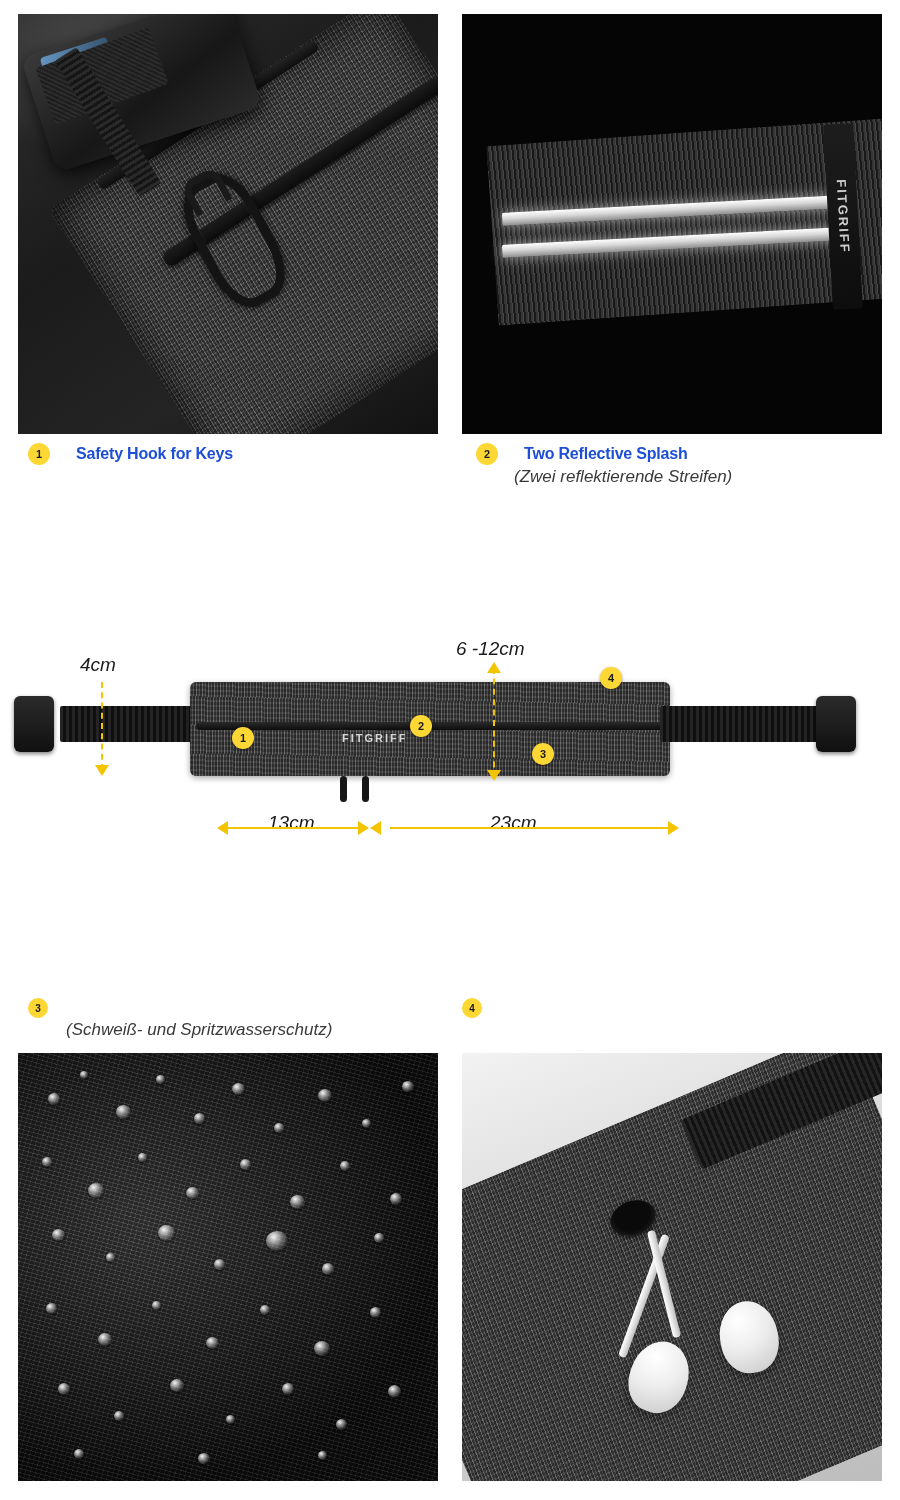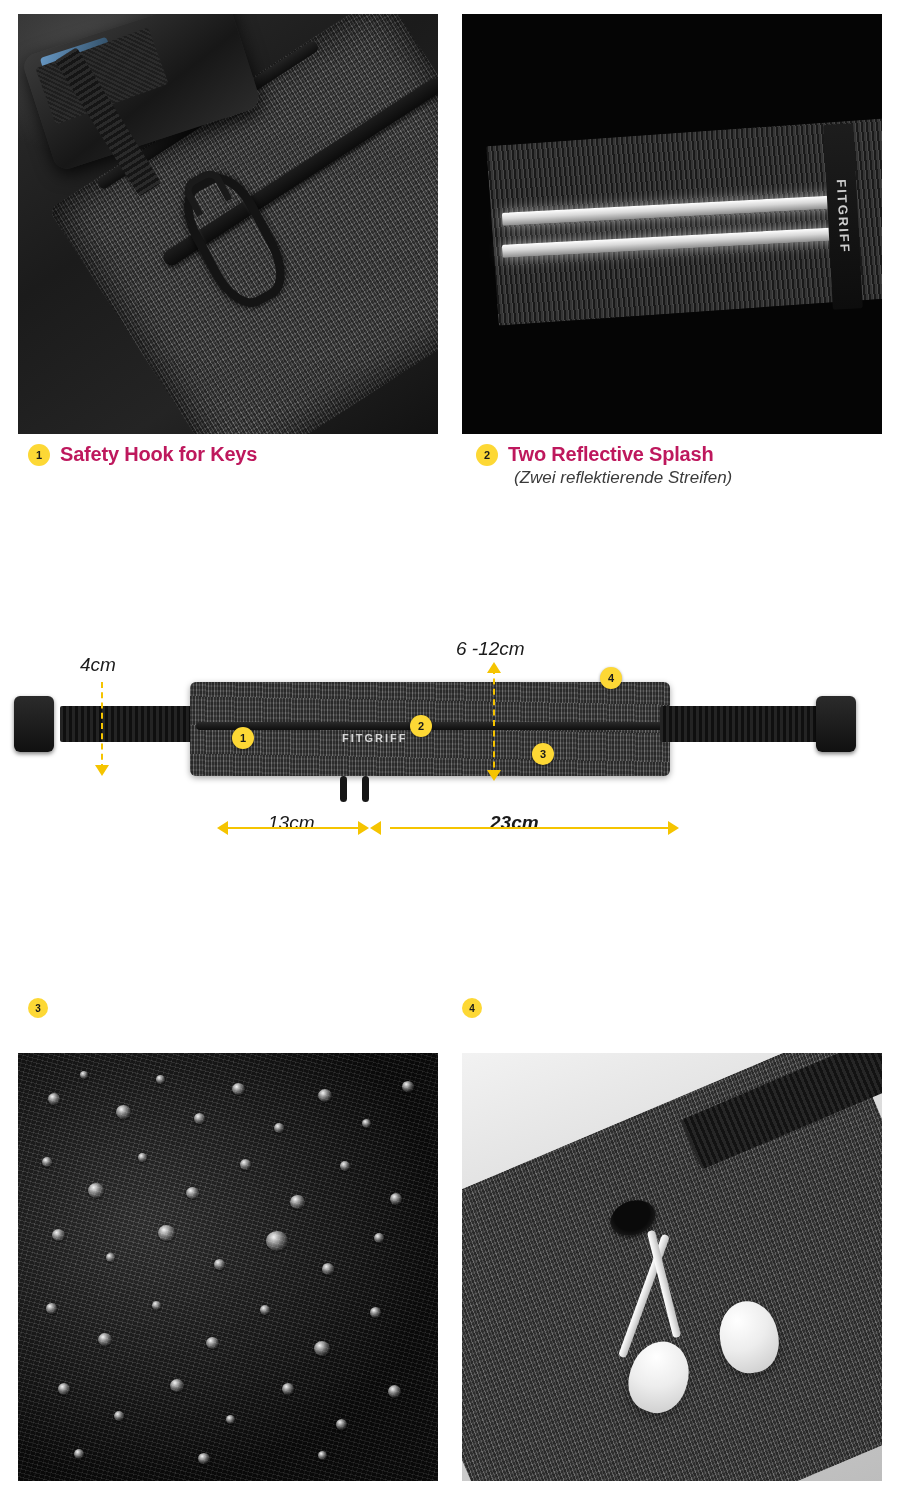--- a/index.html
+++ b/index.html
@@ -230,25 +230,26 @@
     color: #1a1a1a;
     font-size: 11px;
     font-weight: 700;
     display: flex;
     align-items: center;
     justify-content: center;
     flex: 0 0 auto;
     font-family: "Liberation Sans", sans-serif;
   }
   .title {
-    font-size: 20px;
+    font-size: 16px;
     font-weight: 700;
-    color: #be185d;
+    color: #1d4ed8;
     letter-spacing: -.2px;
     white-space: nowrap;
+    margin-left: 16px;
   }
   .subtitle {
     font-size: 17px;
     font-style: italic;
     color: #3a3a3a;
     margin-top: 2px;
   }
 
   #cap1 { left: 28px; top: 443px; }
   #cap1 .subtitle { margin-left: 38px; }
@@ -334,21 +335,21 @@
   .dim-label {
     position: absolute;
     font-size: 19px;
     font-style: italic;
     color: #1b1b1b;
     white-space: nowrap;
   }
   #lbl-4cm   { left: 80px;  top: 44px; }
   #lbl-612cm { left: 456px; top: 28px; }
   #lbl-13cm  { left: 268px; top: 202px; }
-  #lbl-23cm  { left: 490px; top: 202px; font-weight: bold; }
+  #lbl-23cm  { left: 490px; top: 202px; }
 
   .vline {
     position: absolute;
     width: 0;
     border-left: 2px dashed #f5c400;
   }
   #v-4cm   { left: 101px; top: 72px; height: 88px; }
   #v-612cm { left: 493px; top: 58px; height: 110px; }
 
   .arrow-down {
@@ -476,20 +477,21 @@
     <div class="dim-label" id="lbl-23cm">23cm</div>
     <div class="hline" id="h-23"></div>
     <div class="arrow-left" id="a23-l"></div>
     <div class="arrow-right" id="a23-r"></div>
   </div>
 
   <div class="caption" id="cap3">
     <div class="head">
       <div class="badge">3</div>
     </div>
+    <div class="subtitle">(Schweiß- und Spritzwasserschutz)</div>
   </div>
 
   <div class="caption" id="cap4">
     <div class="head">
       <div class="badge">4</div>
     </div>
   </div>
 
   <div class="photo" id="photo-water">
     <div class="weave"></div>

